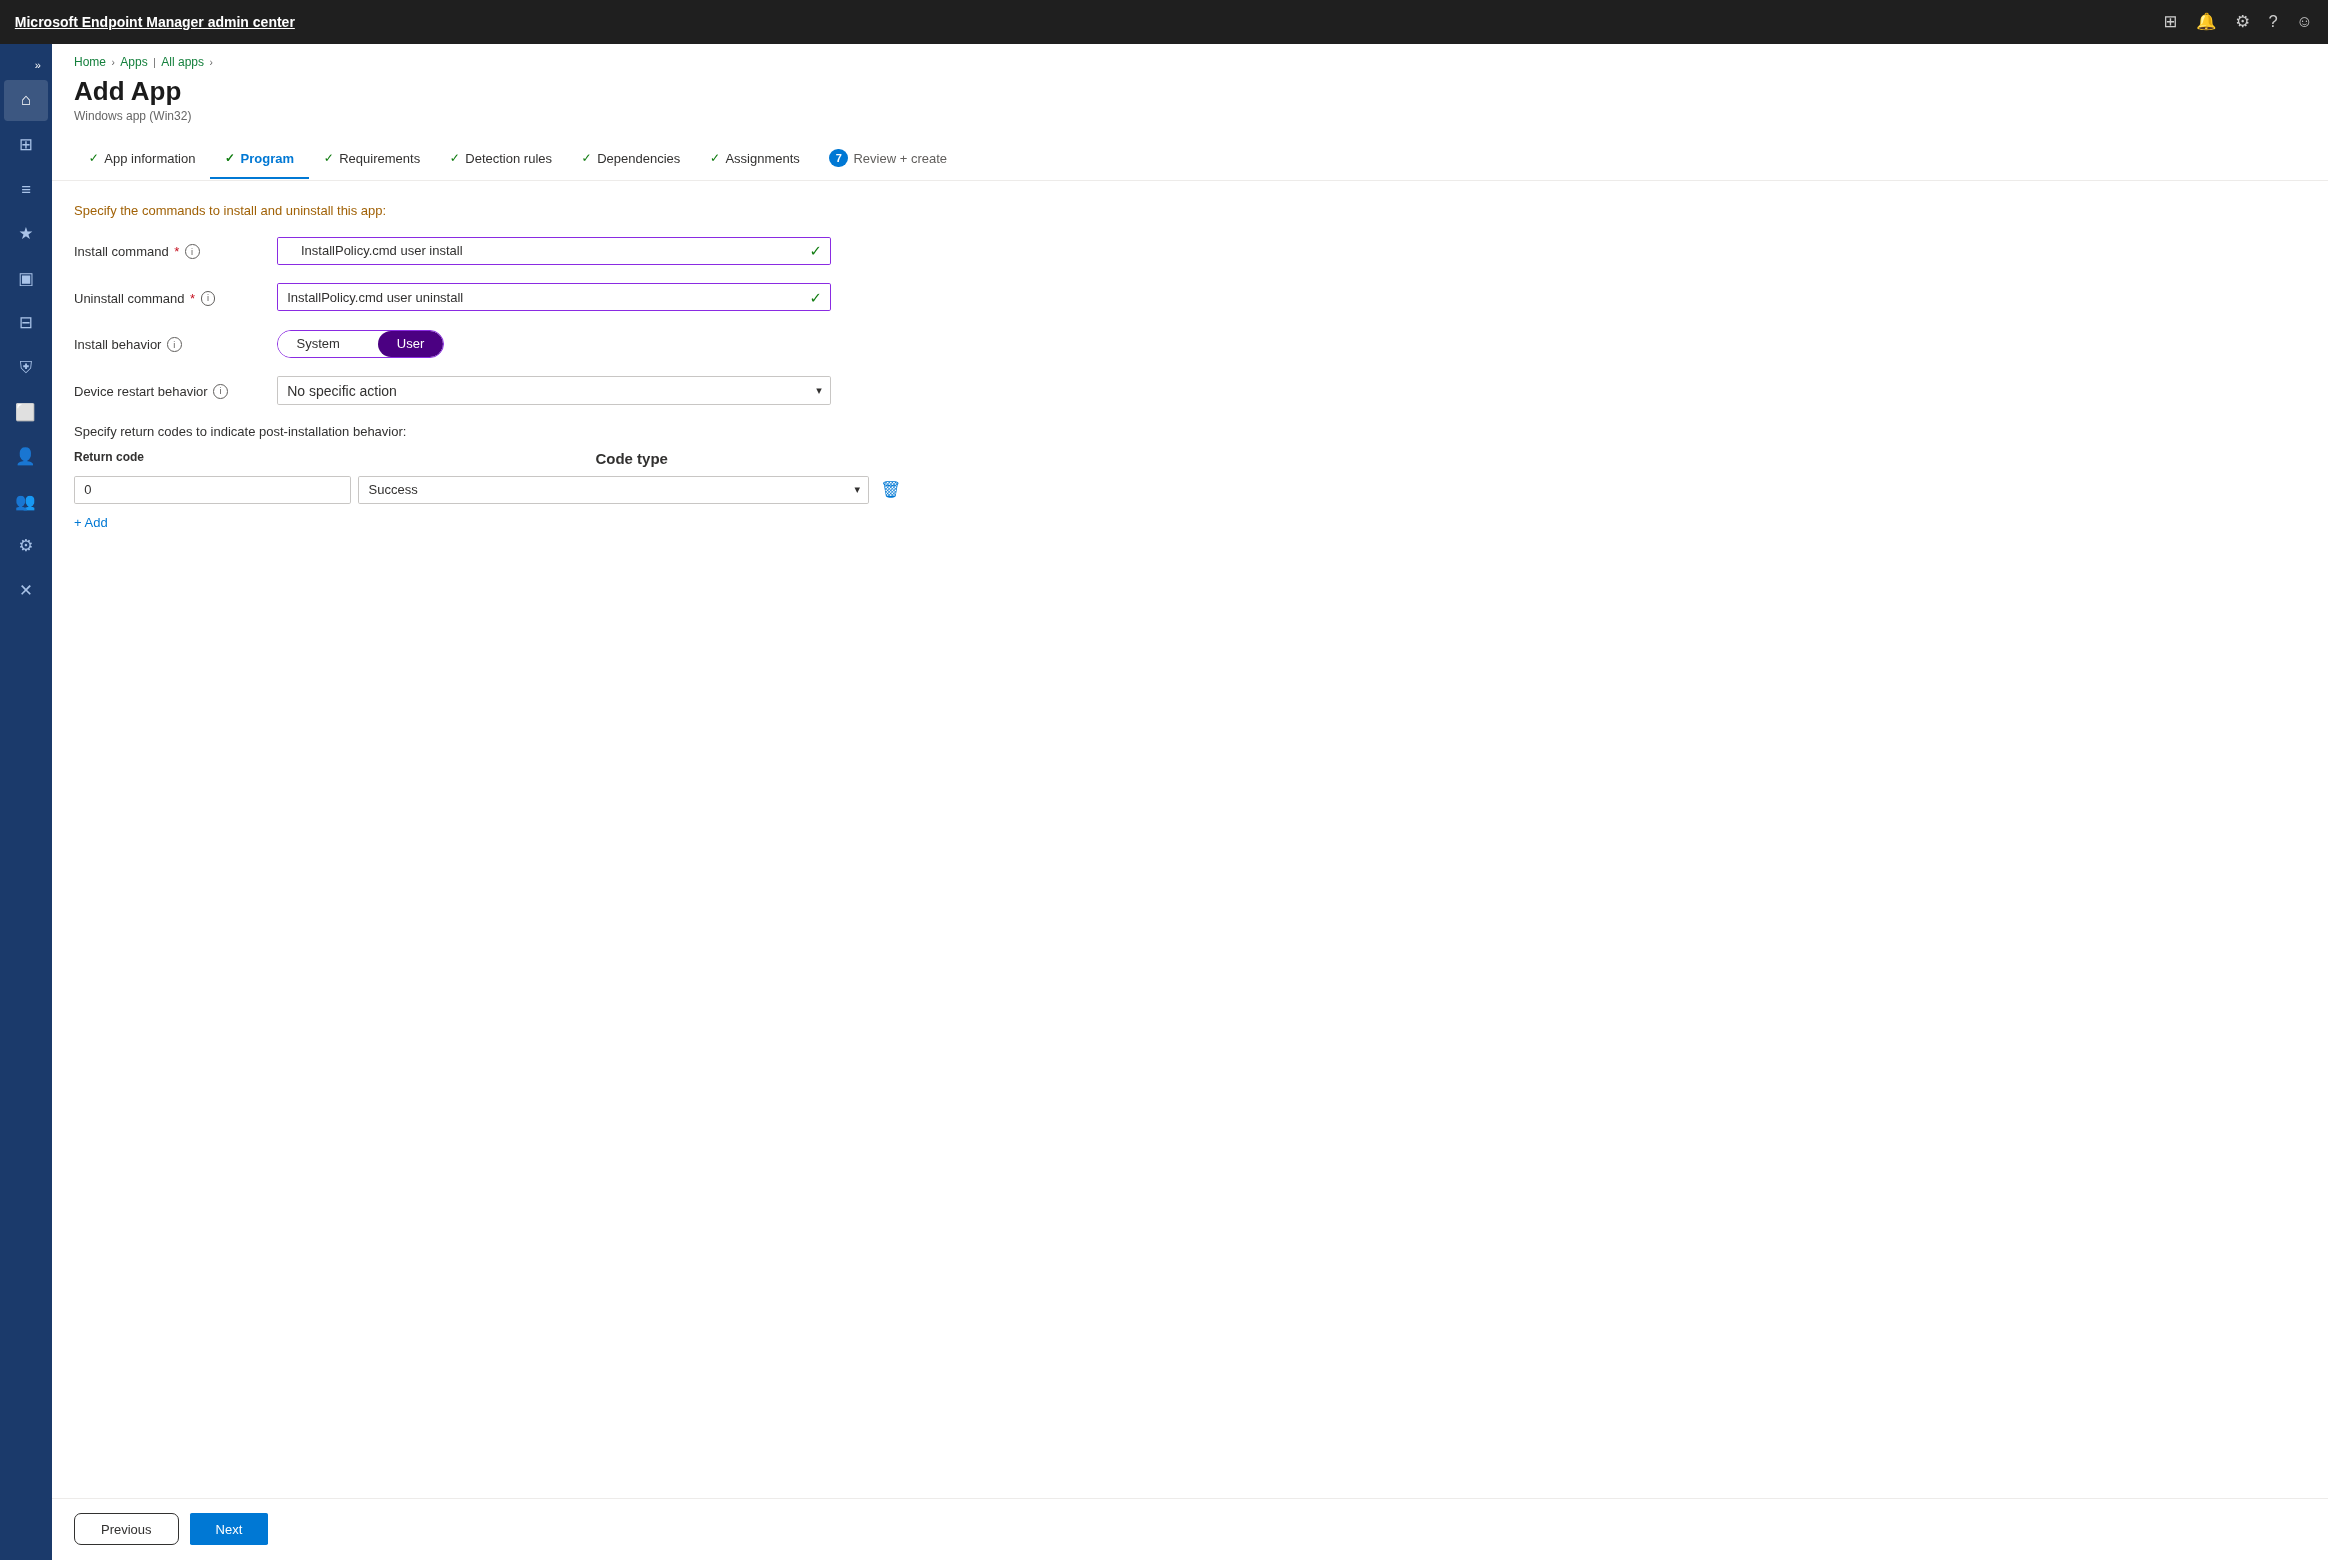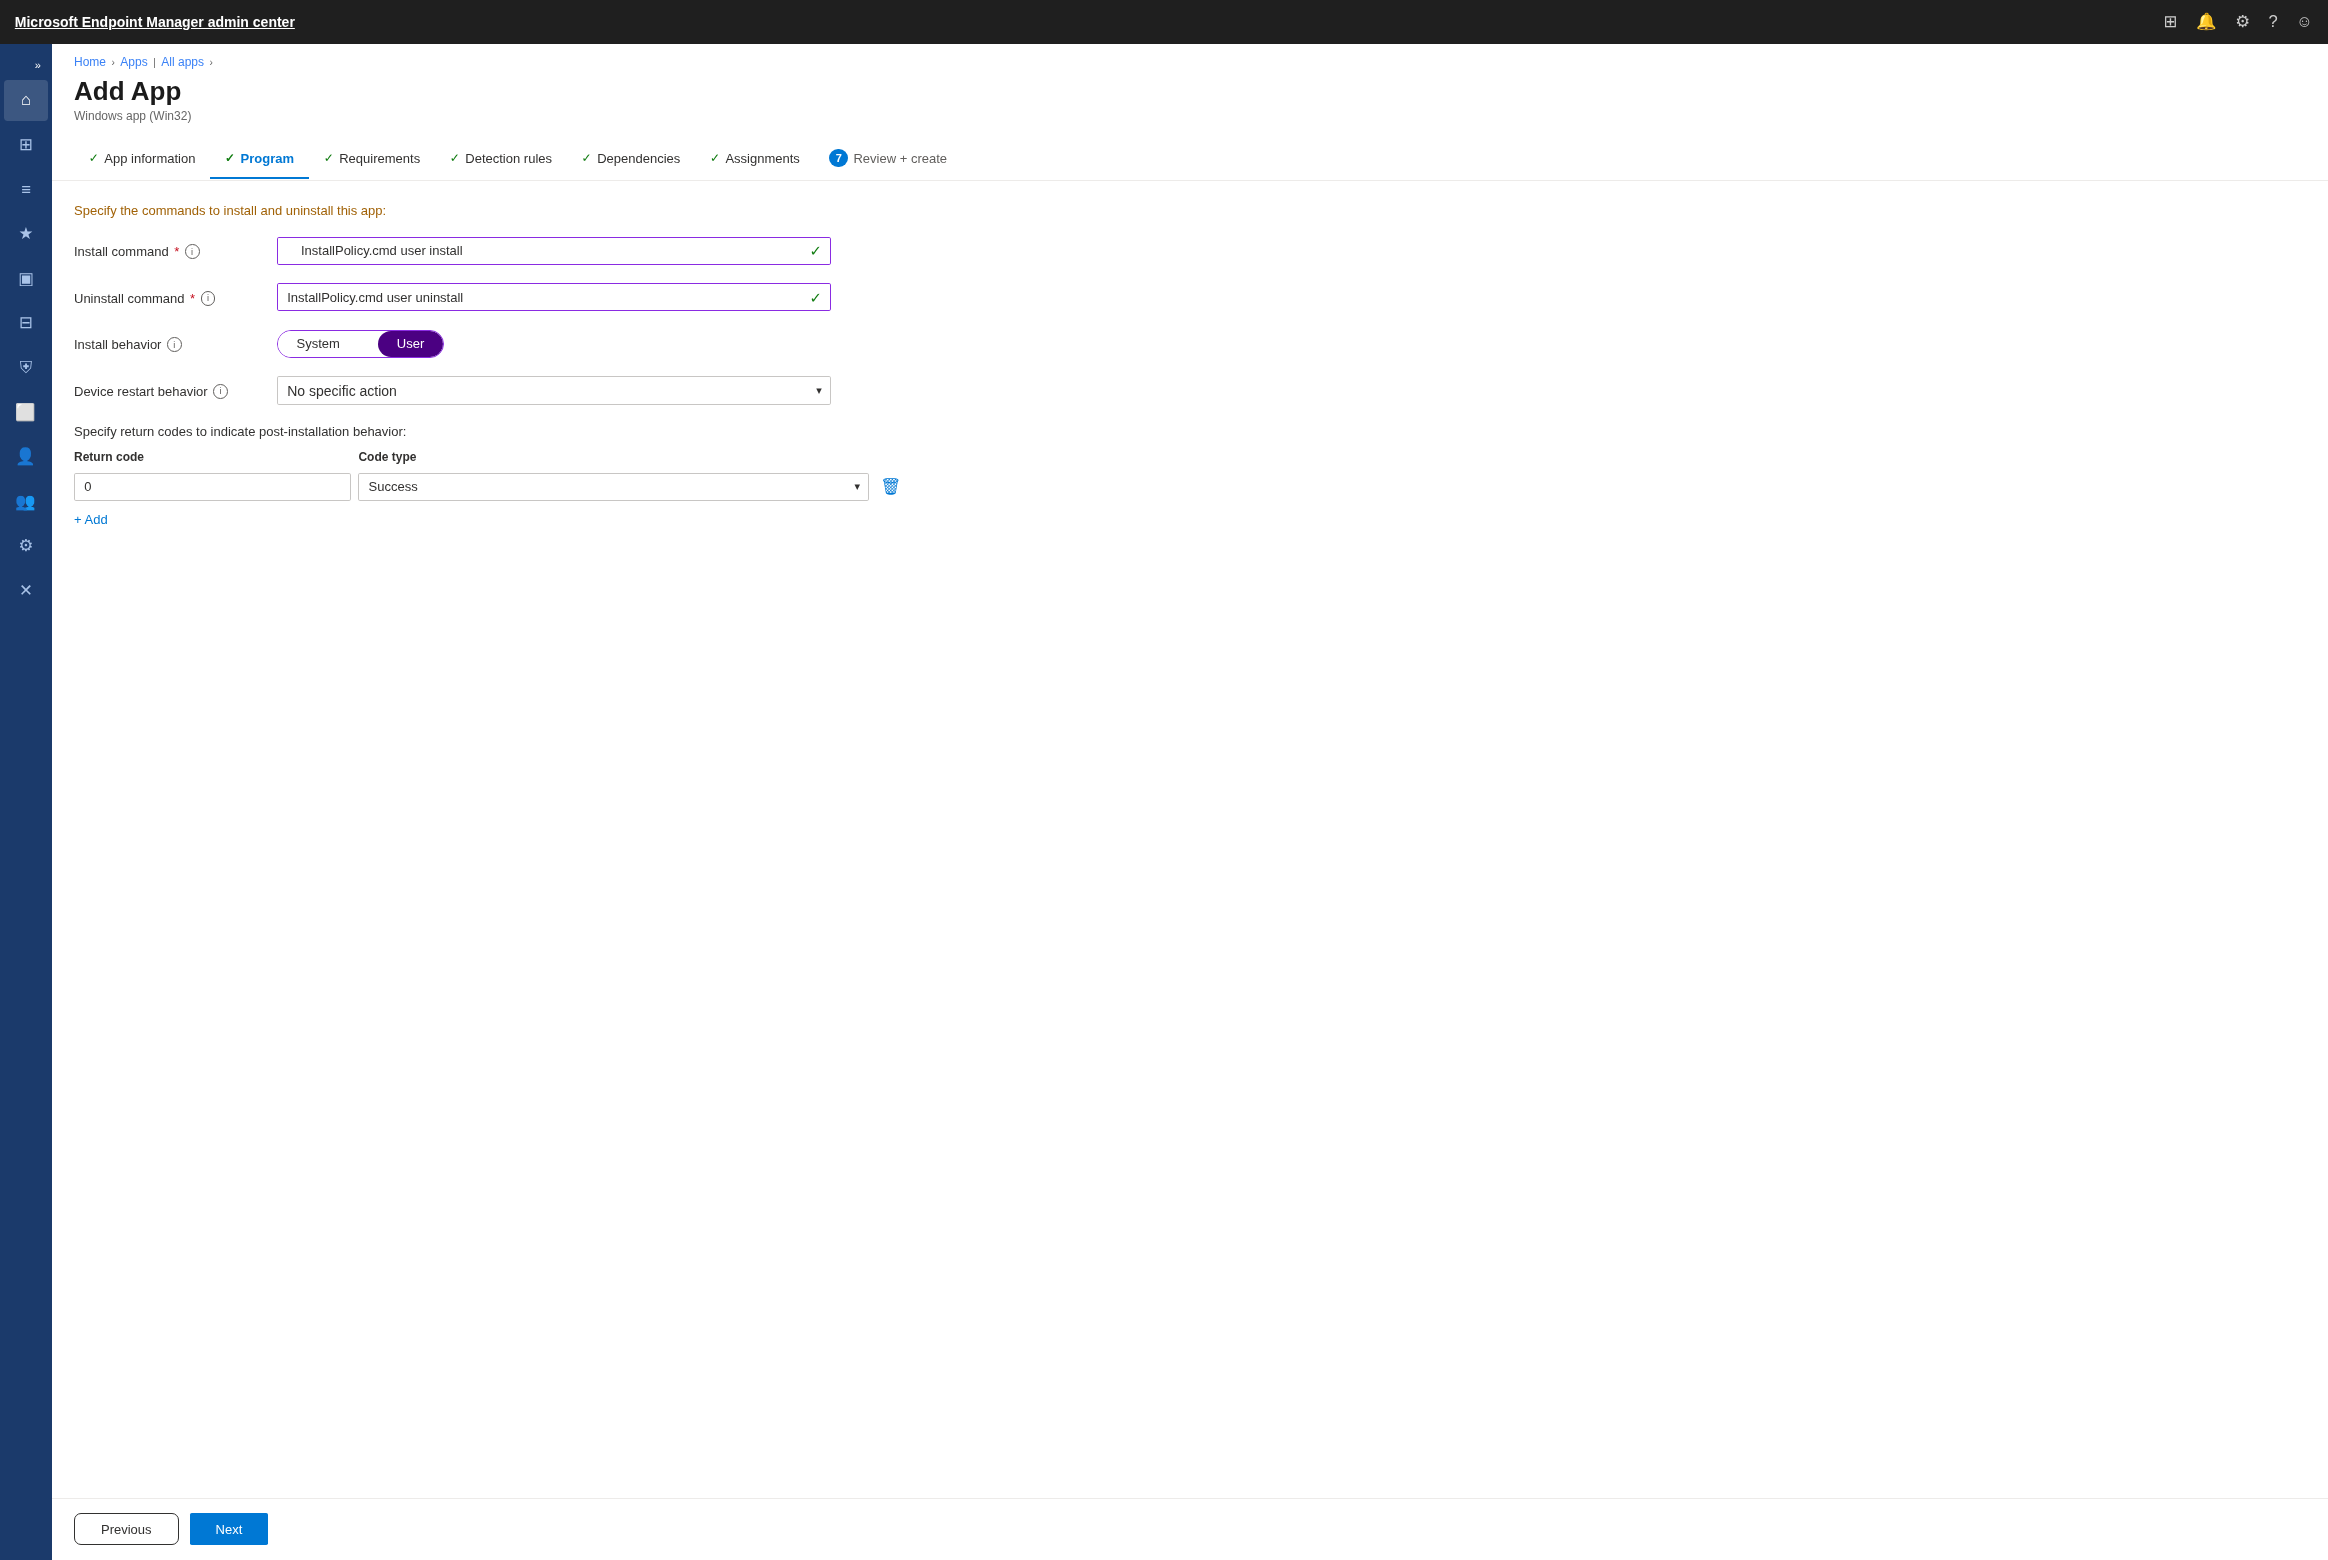--- a/index.html
+++ b/index.html
@@ -59,21 +59,21 @@
     
     .breadcrumb-bar {
       padding: 11px 22px 0 22px;
       display: flex;
       align-items: center;
       gap: 5.5px;
       font-size: 12px;
       color: #0078d4;
     }
     .breadcrumb-sep { color: #666; font-size: 10px; }
-    .breadcrumb-link { color: #3b82f6; cursor: pointer; text-decoration: none; }
+    .breadcrumb-link { color: #15803d; cursor: pointer; text-decoration: none; }
 
     
     .page-header { padding: 7.4px 22px 14.8px 22px; }
     .page-title { font-size: 26px; font-weight: 600; color: #1b1b1b; }
     .page-subtitle { font-size: 12px; color: #666; margin-top: 1.8px; }
 
     
     .wizard-tabs {
       display: flex;
       align-items: center;
@@ -225,21 +225,21 @@
       color: #323130;
       font-size: 11px;
       pointer-events: none;
     }
 
     
     .return-codes-header { font-size: 13px; color: #323130; margin-bottom: 11px; }
     .return-codes-table { width: 100%; max-width: 831px; }
     .rc-headers { display: flex; gap: 7.4px; margin-bottom: 9px; }
     .rc-col-code { width: 277px; font-size: 12px; font-weight: 600; color: #323130; }
-    .rc-col-type { flex: 1; font-size: 12px; font-weight: 600; color: #323130; }
+    .rc-col-type { flex: 1; font-size: 15px; font-weight: 600; color: #323130; text-align: center; }
     .rc-row { display: flex; align-items: center; gap: 7.4px; }
     .rc-code-input {
       width: 277px;
       border: 0.9px solid #c8c6c4;
       border-radius: 1.8px;
       padding: 5.5px 9.2px;
       font-size: 13px;
       color: #323130;
       outline: none;
     }

